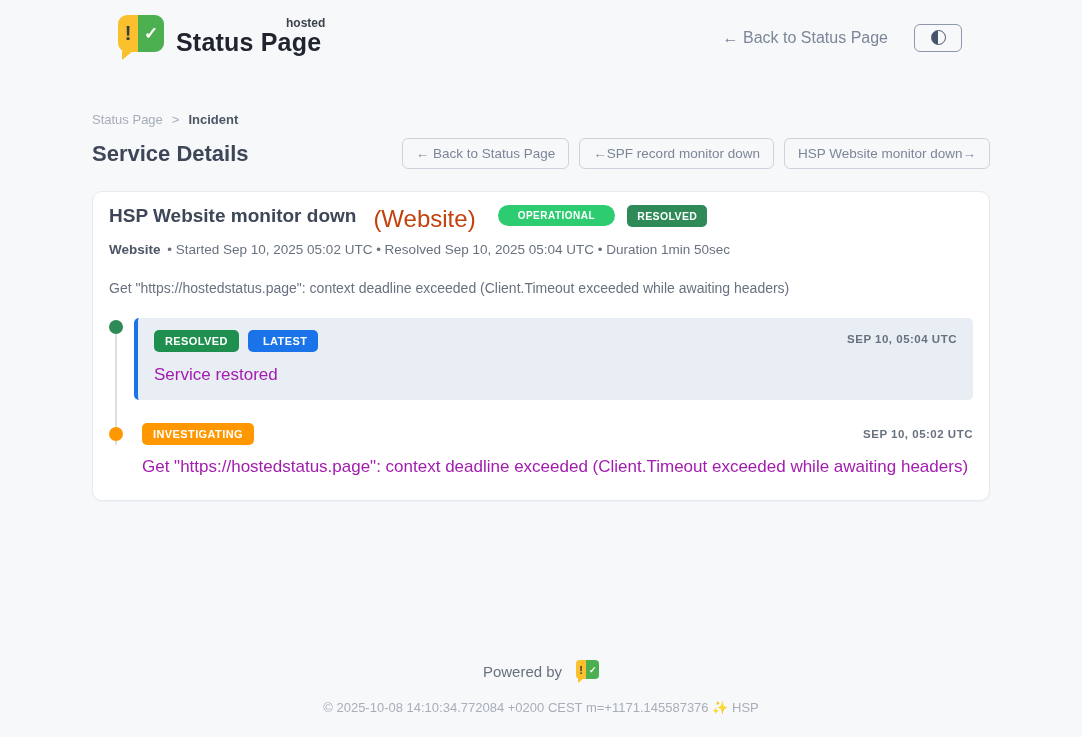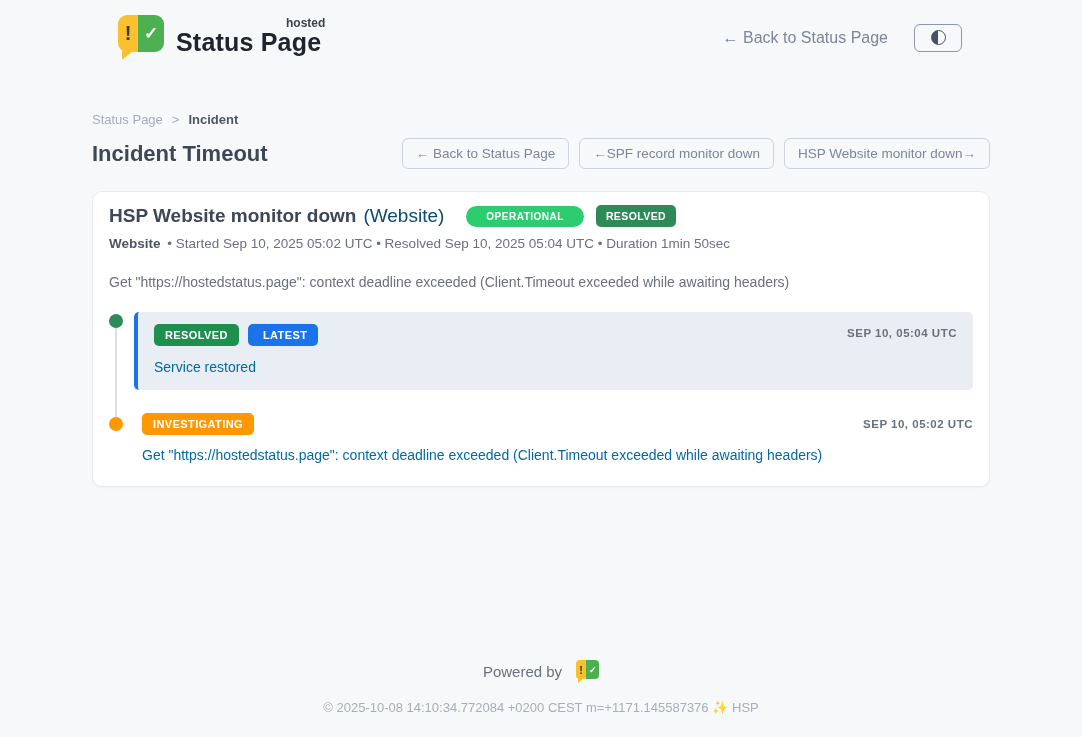--- a/index.html
+++ b/index.html
@@ -34,41 +34,41 @@
   .crumb-root { cursor:pointer; }
   .crumb-current { color:#4d5666; font-weight:700; }
 
   .page-head { display:flex; justify-content:space-between; align-items:center; margin-top:11px; }
   .page-title { font-size:22px; font-weight:700; color:#3d4757; }
   .nav-buttons { display:flex; gap:10px; }
   .nav-btn { border:1px solid #ccd3dd; background:transparent; border-radius:6px; padding:7px 13px; font-size:13.5px; color:#7b8698; cursor:pointer; font-family:inherit; white-space:nowrap; }
 
   
   .card { background:#fff; border:1px solid #e7eaf0; border-radius:10px; margin-top:22px; padding:13px 16px 23px; box-shadow:0 1px 2px rgba(16,24,40,.04); }
-  .card-title-row { display:flex; align-items:flex-end; }
+  .card-title-row { display:flex; align-items:flex-start; }
   .card-title { font-size:19px; font-weight:700; color:#3d4757; }
-  .card-component { font-size:19px; color:#0c4a6e; font-weight:400; margin-left:7px; }
+  .card-component { font-size:24px; color:#c2410c; font-weight:400; margin-left:17px; }
   .pill { font-size:10px; font-weight:700; color:#fff; border-radius:999px; padding:5px 20px; letter-spacing:.5px; margin-left:22px; }
   .tag { font-size:10.5px; font-weight:700; color:#fff; border-radius:5px; padding:5px 10px; letter-spacing:.4px; margin-left:12px; }
   .meta { margin-top:9px; font-size:13.5px; color:#68717f; }
   .meta-component { font-weight:700; color:#4d5666; }
   .meta-details { margin-left:3px; }
   .desc { margin-top:23px; font-size:14px; color:#68717f; }
 
   
   .timeline { margin-top:22px; position:relative; }
   .rail { position:absolute; left:6px; top:10px; bottom:32px; width:2px; background:#dcdfe5; }
   .t-dot { position:absolute; width:14px; height:14px; border-radius:50%; left:0; }
   .entry1 { position:relative; }
   .entry1 .t-dot { top:2px; background:#2e8b57; }
   .entry-box { margin-left:25px; background:#e9edf4; border-left:4px solid #1a73e8; border-radius:5px; padding:12px 16px 15px; position:relative; }
   .badge-row { display:flex; align-items:center; gap:9px; }
   .t-badge { font-size:11px; font-weight:700; color:#fff; border-radius:5px; padding:5px 11px; letter-spacing:.4px; }
   .t-time { position:absolute; right:16px; top:15px; font-size:11.5px; font-weight:600; color:#68717f; letter-spacing:.5px; }
-  .t-msg { margin-top:13px; font-size:14px; color:#0369a1; }
+  .t-msg { margin-top:13px; font-size:17px; color:#a21caf; }
   .entry2 { position:relative; margin-top:24px; }
   .entry2 .t-dot { top:3px; background:#ff9800; }
   .entry2-content { margin-left:33px; position:relative; }
   .entry2 .t-time { right:0; top:4px; }
   .entry2 .t-msg { margin-top:15px; }
 
   
   .footer { margin-top:auto; text-align:center; padding-bottom:22px; }
   .powered { display:flex; align-items:center; justify-content:center; gap:14px; font-size:15px; color:#68717f; }
   .mini-mark { position:relative; width:23px; height:23px; cursor:pointer; }
@@ -106,21 +106,21 @@
 
 <div class="container">
 
   <div class="breadcrumb">
     <span class="crumb-root">Status Page</span>
     <span>&gt;</span>
     <span class="crumb-current">Incident</span>
   </div>
 
   <div class="page-head">
-    <div class="page-title">Incident Timeout</div>
+    <div class="page-title">Service Details</div>
     <div class="nav-buttons">
       <button class="nav-btn">← Back to Status Page</button>
       <button class="nav-btn">←SPF record monitor down</button>
       <button class="nav-btn">HSP Website monitor down→</button>
     </div>
   </div>
 
   <div class="card">
     <div class="card-title-row">
       <span class="card-title">HSP Website monitor down</span>

